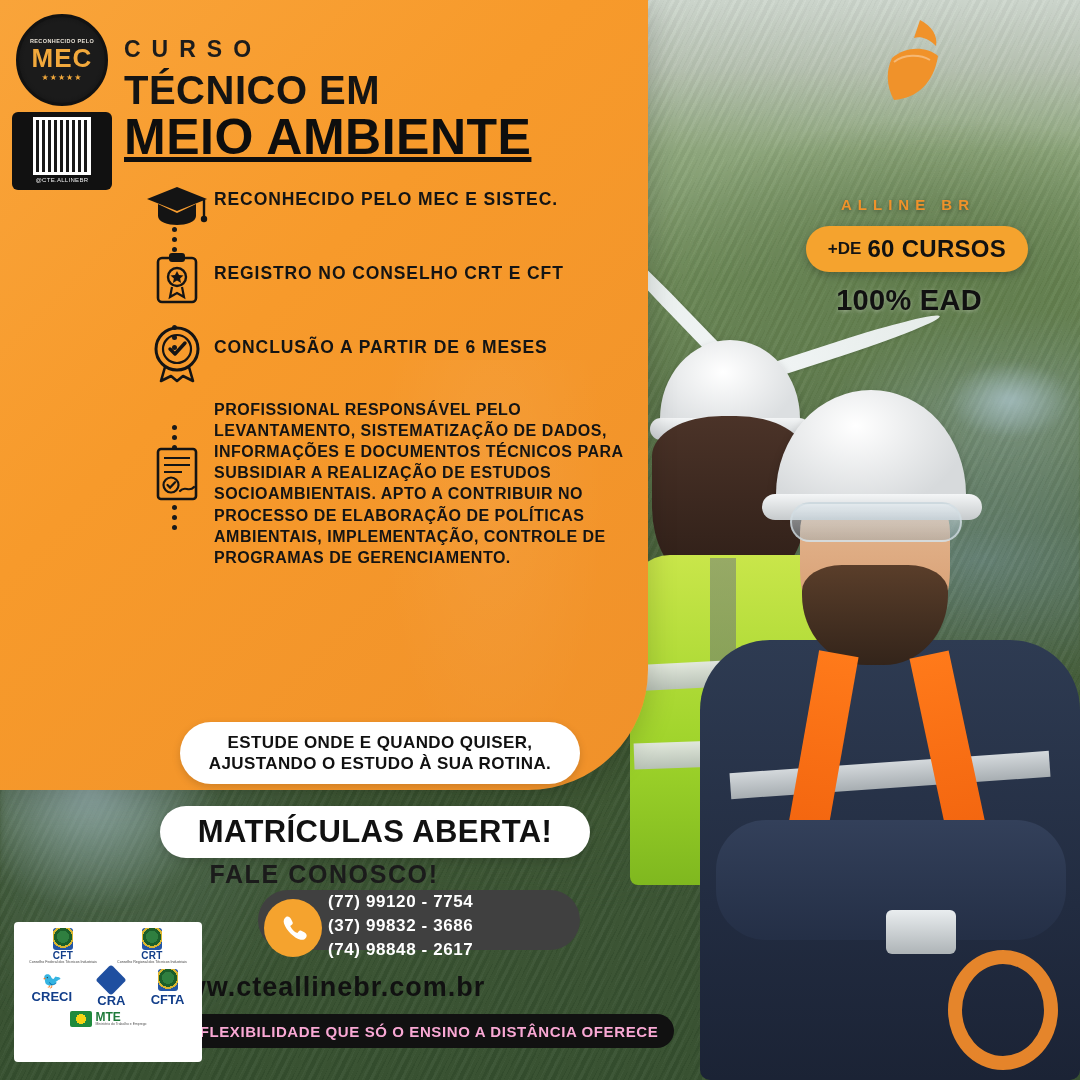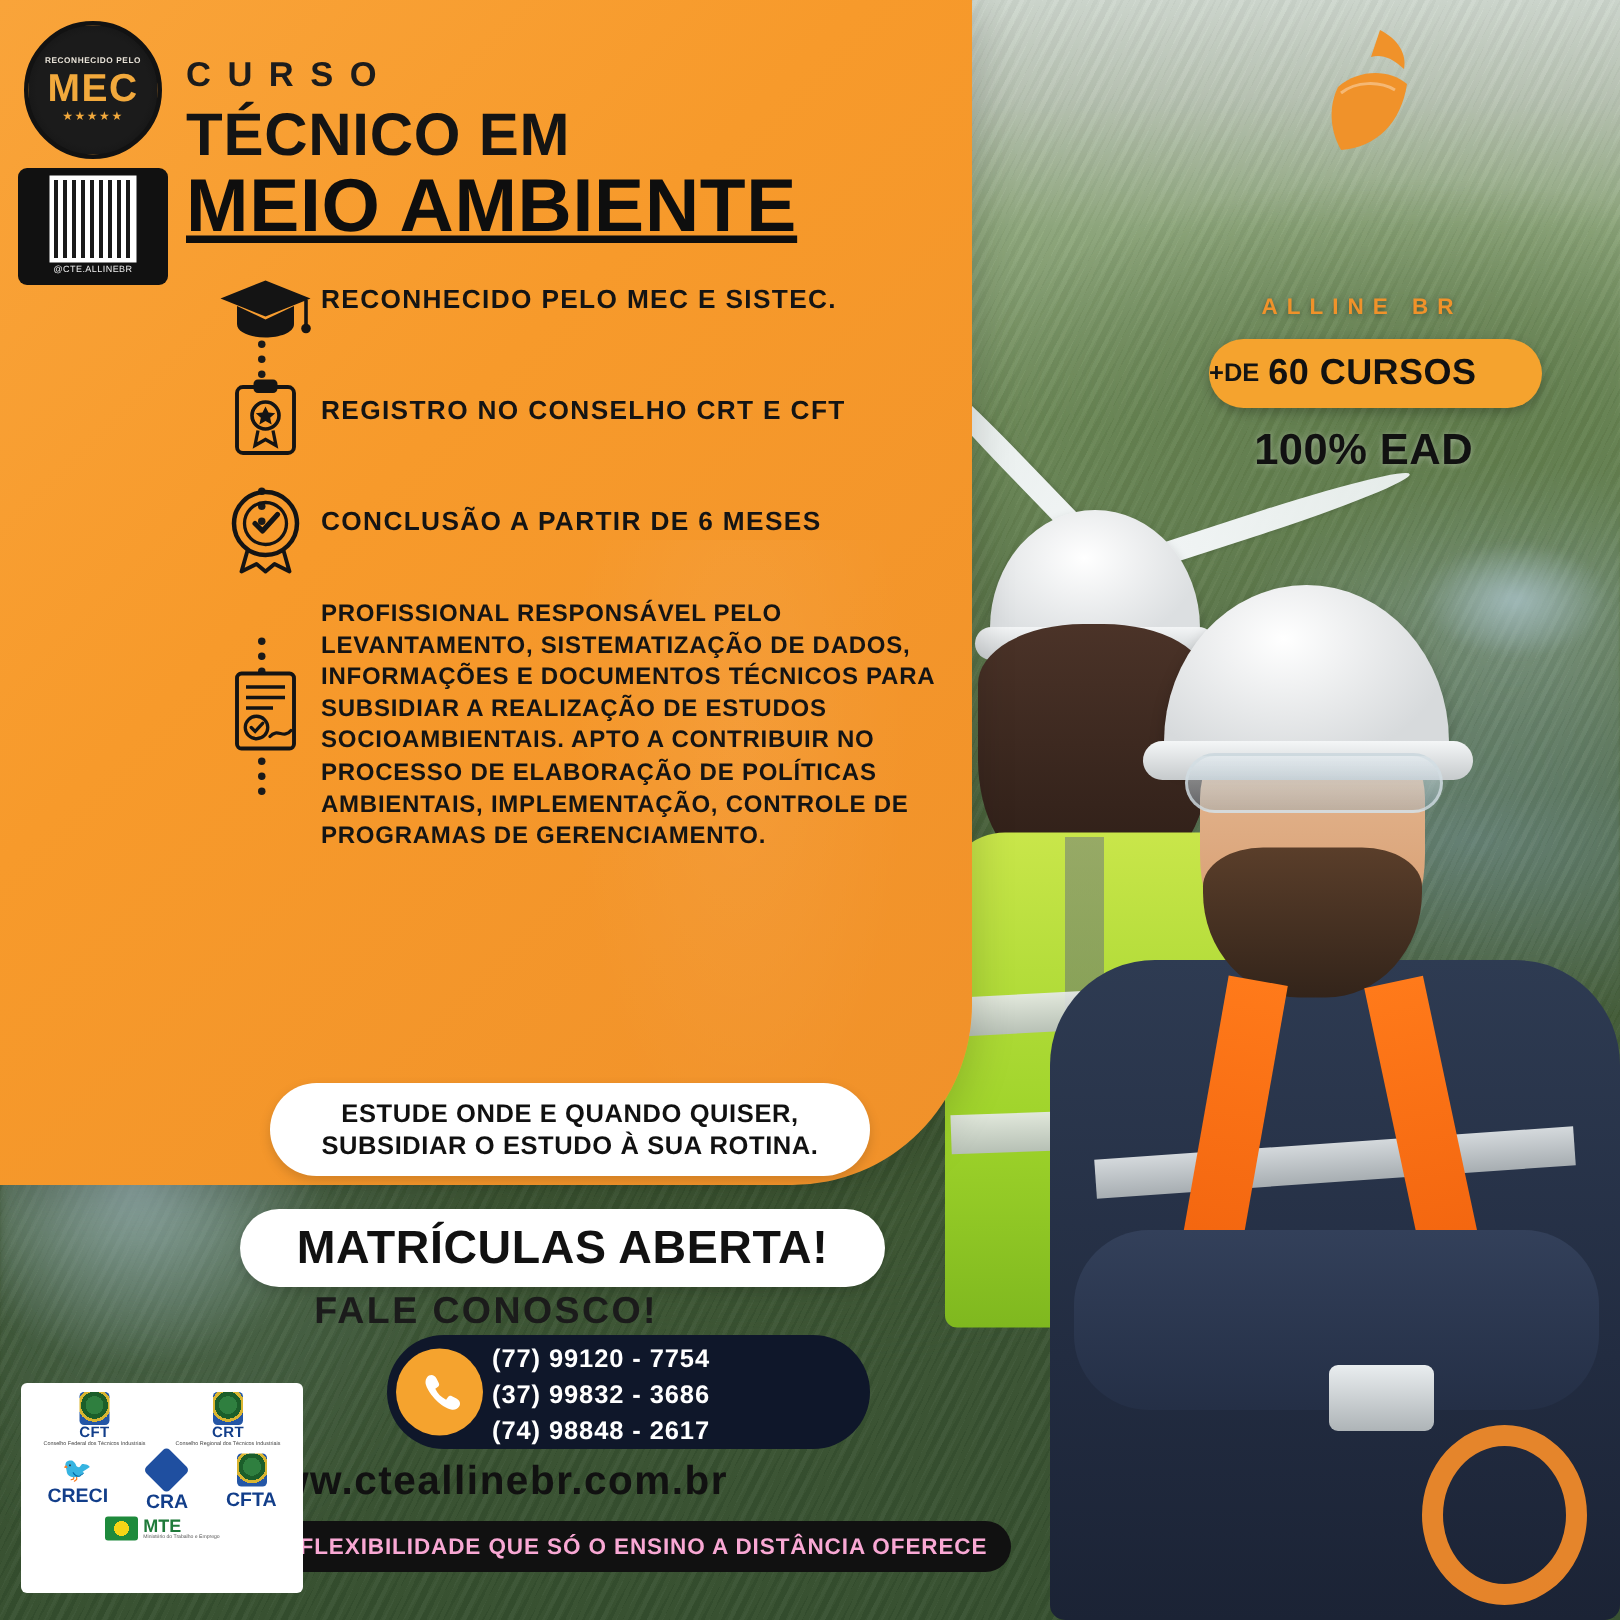--- a/index.html
+++ b/index.html
@@ -270,23 +270,23 @@
     box-shadow: 0 3px 8px rgba(0,0,0,.15);
   }
 
   .fale {
     position: absolute; left: 0; top: 860px; width: 648px; text-align: center;
     font-size: 25px; font-weight: bold; color: #1b1b1b; letter-spacing: 1.6px;
   }
 
   
   .phone-pill {
-    position: absolute; left: 258px; top: 890px; width: 322px; height: 76px;
-    background: #0f172a; border-radius: 40px;
-    display: flex; align-items: flex-end; padding-left: 70px;
+    position: absolute; left: 258px; top: 890px; width: 322px; height: 60px;
+    background: #404040; border-radius: 40px;
+    display: flex; align-items: flex-start; padding-left: 70px;
   }
   .phone-circle {
     position: absolute; left: 6px; top: 9px; width: 58px; height: 58px;
     background: #f5a32e; border-radius: 50%;
     display: flex; align-items: center; justify-content: center;
   }
   .phone-lines { color: #fff; font-size: 17px; font-weight: bold; line-height: 1.42; letter-spacing: .6px; }
 
   .site {
     position: absolute; left: 0; top: 972px; width: 648px; text-align: center;
@@ -312,21 +312,21 @@
   }
   .cte-sub {
     position: absolute; left: 0; right: 0; top: 178px;
     font-size: 15px; font-weight: bold; color: #f0922a; letter-spacing: 6px;
     text-shadow: 0 1px 4px rgba(0,0,0,.4);
   }
 
   .cursos-pill {
     position: absolute; right: 52px; top: 226px; width: 222px; height: 46px;
     background: #f5a32e; border-radius: 24px;
-    display: flex; align-items: center; gap: 6px;
+    display: flex; align-items: center; justify-content: center; gap: 6px;
     box-shadow: 0 3px 8px rgba(0,0,0,.25);
   }
   .cursos-pre { font-size: 17px; font-weight: bold; color: #141414; }
   .cursos-main { font-size: 24px; font-weight: bold; color: #111; letter-spacing: .3px; }
 
   .ead {
     position: absolute; right: 98px; top: 284px;
     font-size: 29px; font-weight: bold; color: #111; letter-spacing: .3px;
     text-shadow: 0 1px 4px rgba(255,255,255,.35);
   }
@@ -490,21 +490,21 @@
         <path d="M14 13 h26 M14 20 h26 M14 27 h18" stroke="#141414" stroke-width="2.2" fill="none"></path>
         <circle cx="21" cy="40" r="7.5" fill="none" stroke="#141414" stroke-width="2.2"></circle>
         <path d="M17.5 40 l2.6 2.6 5-5.4" fill="none" stroke="#141414" stroke-width="2.2" stroke-linecap="round"></path>
         <path d="M30 46 c5-6 9 2 14-4" fill="none" stroke="#141414" stroke-width="2.2" stroke-linecap="round"></path>
       </svg>
     </div>
     <div class="feat-text small">PROFISSIONAL RESPONSÁVEL PELO LEVANTAMENTO, SISTEMATIZAÇÃO DE DADOS, INFORMAÇÕES E DOCUMENTOS TÉCNICOS PARA SUBSIDIAR A REALIZAÇÃO DE ESTUDOS SOCIOAMBIENTAIS. APTO A CONTRIBUIR NO PROCESSO DE ELABORAÇÃO DE POLÍTICAS AMBIENTAIS, IMPLEMENTAÇÃO, CONTROLE DE PROGRAMAS DE GERENCIAMENTO.</div>
   </div>
 </div>
 
-<div class="ribbon-white">ESTUDE ONDE E QUANDO QUISER, SUBSIDIAR O ESTUDO À SUA ROTINA.</div>
+<div class="ribbon-white">ESTUDE ONDE E QUANDO QUISER, AJUSTANDO O ESTUDO À SUA ROTINA.</div>
 <div class="ribbon-matric">MATRÍCULAS ABERTA!</div>
 <div class="fale">FALE CONOSCO!</div>
 
 <div class="phone-pill">
   <div class="phone-circle">
     <svg width="30" height="30" viewBox="0 0 30 30">
       <path d="M8 4 c2-1 4 0 5 2 l1.5 3 c.6 1.2.2 2-.7 2.7 l-1.6 1.2 c1.6 3.4 3.8 5.6 7.2 7.2 l1.2-1.6 c.7-.9 1.5-1.3 2.7-.7 l3 1.5 c2 1 3 3 2 5 -1 2-3.3 3-5.6 2.4 C16.5 25.4 8.1 17 6 10.4 5.2 8 6 5.2 8 4 z" fill="#fff"></path>
     </svg>
   </div>
   <div class="phone-lines">

